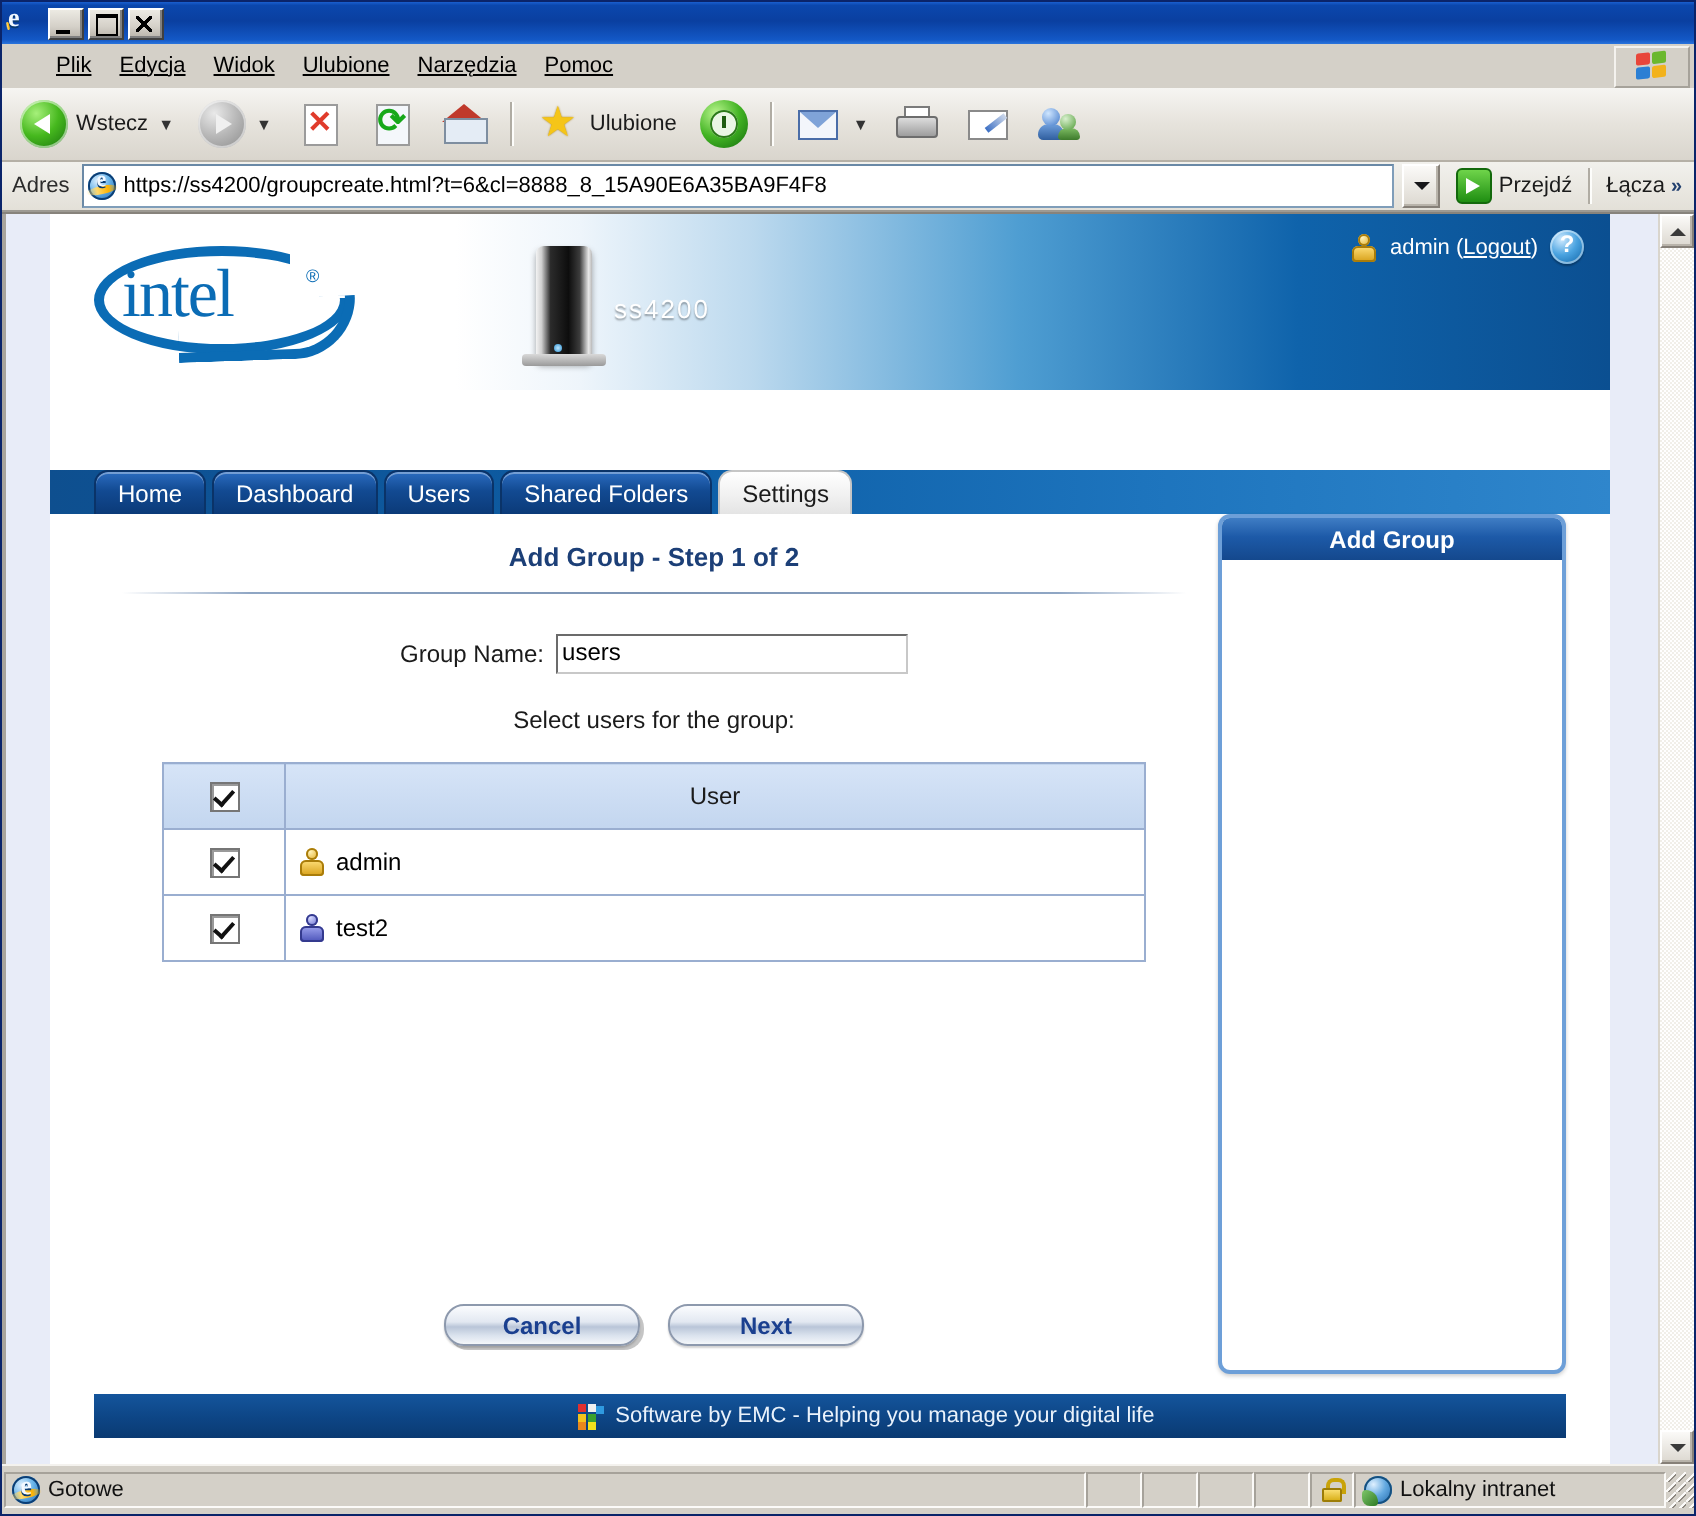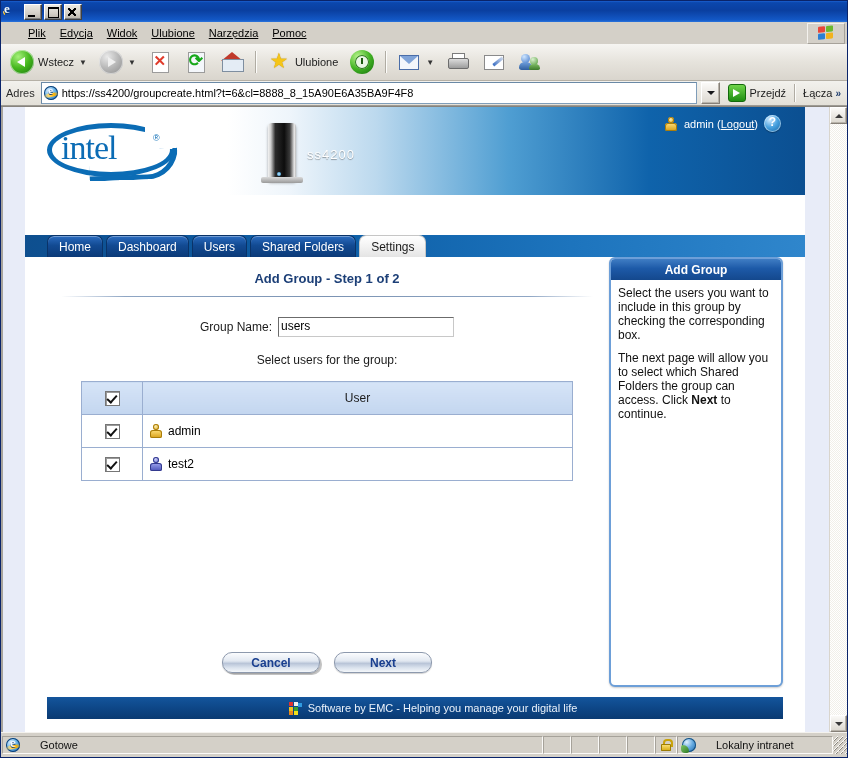--- a/index.html
+++ b/index.html
@@ -325,21 +325,21 @@
   .dev-base{
     position:absolute; left:236px; top:70px; width:42px; height:6px;
     background: linear-gradient(180deg,#d9d9d9,#9a9a9a); border-radius:2px;
   }
   .dev-name{
     position:absolute; left:282px; top:40px;
     font:13px "Liberation Sans",sans-serif; color:#ffffff;
     letter-spacing:1px; text-shadow:0 1px 1px rgba(0,0,0,.35);
   }
   .admin-bar{
-    position:absolute; right:24px; top:8px; display:flex; align-items:center; gap:6px;
+    position:absolute; right:13px; top:8px; display:flex; align-items:center; gap:6px;
   }
   .user-ic{ width:14px;height:14px; position:relative; flex:none; }
   .user-ic .head{
     position:absolute; left:4px; top:0; width:6px;height:6px;border-radius:50%;
     background: radial-gradient(circle at 35% 30%,#fff2b8,#e0a81b);
     box-shadow: inset 0 0 0 1px #a97c0a;
   }
   .user-ic .body{
     position:absolute; left:1px; top:6px; width:12px;height:8px;border-radius:3px 3px 2px 2px;
     background: linear-gradient(180deg,#ffdf7a,#d79f17);
@@ -488,21 +488,21 @@
   .e6{left:0;top:9px;background:#e8871c;}
   .e7{left:5px;top:9px;background:#f2e01c;}
   .footer-txt{ font:11px "Liberation Sans",sans-serif; color:#eaf2fb; }
 
   
   .statusbar{
     height:22px; flex:none; display:flex; align-items:center;
     background:#d4d0c8; border-top:1px solid #f4f2ee; gap:0; padding:1px 0 1px 1px;
   }
   .sb-cell{
-    height:18px; display:flex; align-items:center; gap:20px;
+    height:18px; display:flex; align-items:center; gap:4px;
     border:1px solid #a6a29a; border-top-color:#fbfaf8; border-left-color:#fbfaf8;
     border-right-color:#fbfaf8; border-bottom-color:#fbfaf8;
     box-sizing:border-box;
   }
   .sb-main{ flex:1 1 auto; padding-left:3px; border-color:#a6a29a #fbfaf8 #fbfaf8 #a6a29a; }
   .sb-blank{ width:28px; border-color:#a6a29a #fbfaf8 #fbfaf8 #a6a29a; }
   .sb-lock{ width:22px; justify-content:center; border-color:#a6a29a #fbfaf8 #fbfaf8 #a6a29a; }
   .sb-zone{ width:156px; padding-left:4px; border-color:#a6a29a #fbfaf8 #fbfaf8 #a6a29a; }
   .sb-txt{ font:11px "Liberation Sans",sans-serif; color:#111; white-space:nowrap; }
   .lock-ic{ width:10px;height:12px; position:relative; }
@@ -721,24 +721,20 @@
             </table>
           </div>
 
           <div class="btn-row">
             <span class="pill-btn cancel-shadow">Cancel</span>
             <span class="pill-btn">Next</span>
           </div>
 
           <div class="help-panel">
             <div class="help-head">Add Group</div>
-            <div class="help-body">
-              <p>Select the users you want to include in this group by checking the corresponding box.</p>
-              <p><span>The next page will allow you to select which Shared Folders the group can access. Click </span><b>Next</b><span> to continue.</span></p>
-            </div>
           </div>
 
           <div class="app-footer" style="top:440px;padding-left:36px;">
             <span class="emc-logo">
               <span class="e1"></span>
                 <span class="e2"></span>
                 <span class="e3"></span>
               <span class="e4"></span>
                 <span class="e5"></span>
               <span class="e6"></span>

